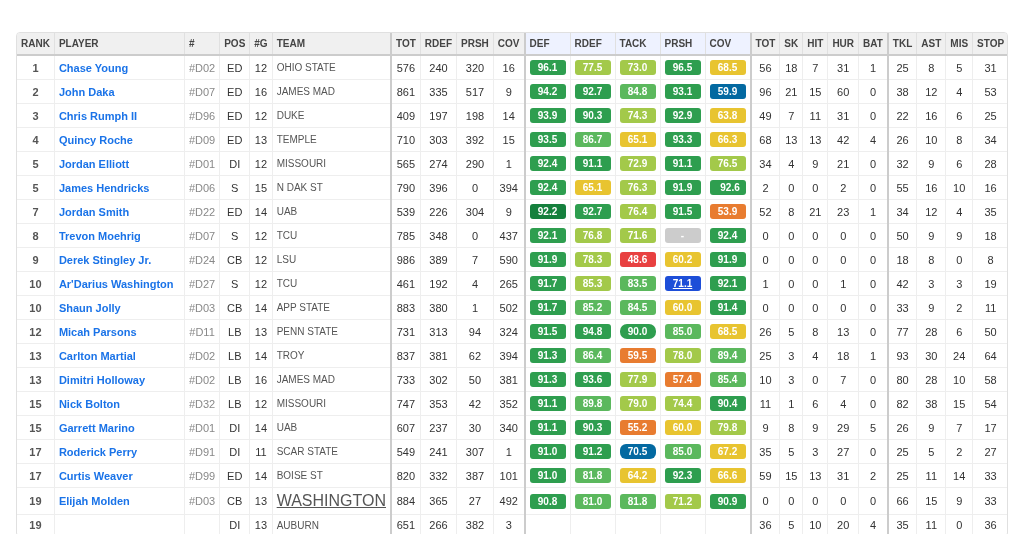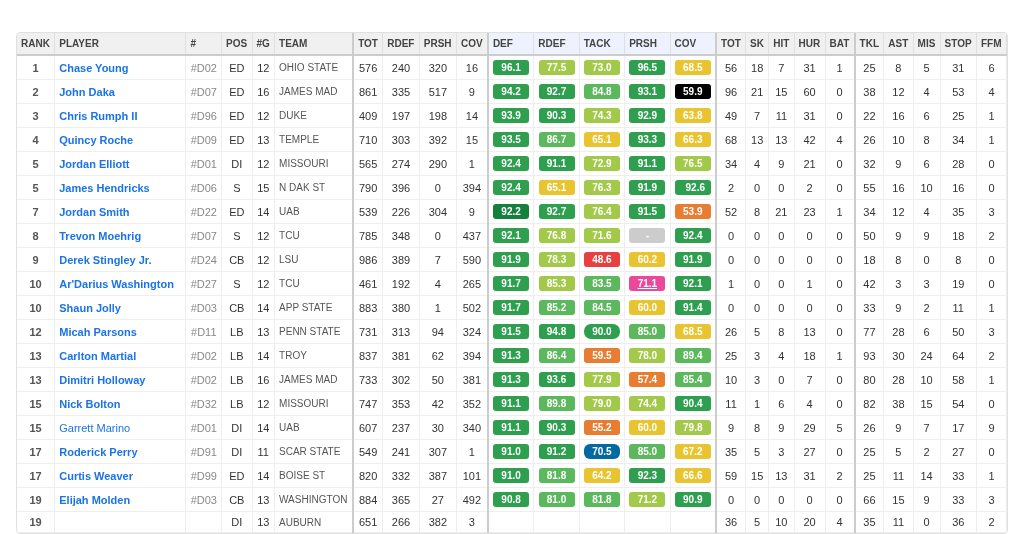--- a/index.html
+++ b/index.html
@@ -114,21 +114,21 @@
     <td class="g-col">16</td>
     <td class="team-col" style="font-size:10px;color:#555;">JAMES MAD</td>
     <td class="stat-col section-divider">861</td>
     <td class="stat-col">335</td>
     <td class="stat-col">517</td>
     <td class="stat-col">9</td>
     <td class="stat-col section-divider"><span class="grade-badge" style="background:#2e9e4f;">94.2</span></td>
     <td class="stat-col"><span class="grade-badge" style="background:#2e9e4f;">92.7</span></td>
     <td class="stat-col"><span class="grade-badge" style="background:#5bb85d;">84.8</span></td>
     <td class="stat-col"><span class="grade-badge" style="background:#2e9e4f;">93.1</span></td>
-    <td class="stat-col"><span class="grade-badge" style="background:#000000;">59.9</span></td>
+    <td class="stat-col"><span class="grade-badge" style="background:#0369a1;">59.9</span></td>
     <td class="stat-col section-divider">96</td>
     <td class="stat-col">21</td>
     <td class="stat-col">15</td>
     <td class="stat-col">60</td>
     <td class="stat-col">0</td>
     <td class="stat-col section-divider">38</td>
     <td class="stat-col">12</td>
     <td class="stat-col">4</td>
     <td class="stat-col">53</td>
     <td class="stat-col">4</td>
@@ -329,21 +329,21 @@
     <td class="pos-col">S</td>
     <td class="g-col">12</td>
     <td class="team-col" style="font-size:10px;color:#555;">TCU</td>
     <td class="stat-col section-divider">461</td>
     <td class="stat-col">192</td>
     <td class="stat-col">4</td>
     <td class="stat-col">265</td>
     <td class="stat-col section-divider"><span class="grade-badge" style="background:#2e9e4f;">91.7</span></td>
     <td class="stat-col"><span class="grade-badge" style="background:#a3c94a;">85.3</span></td>
     <td class="stat-col"><span class="grade-badge" style="background:#5bb85d;">83.5</span></td>
-    <td class="stat-col"><span class="grade-badge" style="background:#ec4899;text-decoration:underline;">71.1</span></td>
+    <td class="stat-col"><span class="grade-badge" style="background:#1d4ed8;text-decoration:underline;">71.1</span></td>
     <td class="stat-col"><span class="grade-badge" style="background:#2e9e4f;">92.1</span></td>
     <td class="stat-col section-divider">1</td>
     <td class="stat-col">0</td>
     <td class="stat-col">0</td>
     <td class="stat-col">1</td>
     <td class="stat-col">0</td>
     <td class="stat-col section-divider">42</td>
     <td class="stat-col">3</td>
     <td class="stat-col">3</td>
     <td class="stat-col">19</td>
@@ -479,21 +479,21 @@
     <td class="stat-col">4</td>
     <td class="stat-col">0</td>
     <td class="stat-col section-divider">82</td>
     <td class="stat-col">38</td>
     <td class="stat-col">15</td>
     <td class="stat-col">54</td>
     <td class="stat-col">0</td>
   </tr>
           <tr>
     <td class="rank-col">15</td>
-    <td class="player-col"><span class="player-link" style="color:#1a73e8;font-weight:400;margin-top:28px;">Garrett Marino</span></td>
+    <td class="player-col"><span class="player-link" style="color:#1a73e8;font-weight:700;margin-top:28px;">Garrett Marino</span></td>
     <td class="num-col"><span style="color:#888;">#D01</span></td>
     <td class="pos-col">DI</td>
     <td class="g-col">14</td>
     <td class="team-col" style="font-size:10px;color:#555;">UAB</td>
     <td class="stat-col section-divider">607</td>
     <td class="stat-col">237</td>
     <td class="stat-col">30</td>
     <td class="stat-col">340</td>
     <td class="stat-col section-divider"><span class="grade-badge" style="background:#2e9e4f;">91.1</span></td>
     <td class="stat-col"><span class="grade-badge" style="background:#2e9e4f;">90.3</span></td>
@@ -564,21 +564,21 @@
     <td class="stat-col">14</td>
     <td class="stat-col">33</td>
     <td class="stat-col">1</td>
   </tr>
           <tr>
     <td class="rank-col">19</td>
     <td class="player-col"><span class="player-link" style="color:#1a73e8;font-weight:600;">Elijah Molden</span></td>
     <td class="num-col"><span style="color:#888;">#D03</span></td>
     <td class="pos-col">CB</td>
     <td class="g-col">13</td>
-    <td class="team-col" style="font-size:10px;color:#555;">WASHINGTON</td>
+    <td class="team-col" style="font-size:16px;color:#555;text-decoration:underline;">WASHINGTON</td>
     <td class="stat-col section-divider">884</td>
     <td class="stat-col">365</td>
     <td class="stat-col">27</td>
     <td class="stat-col">492</td>
     <td class="stat-col section-divider"><span class="grade-badge" style="background:#2e9e4f;">90.8</span></td>
     <td class="stat-col"><span class="grade-badge" style="background:#5bb85d;">81.0</span></td>
     <td class="stat-col"><span class="grade-badge" style="background:#5bb85d;">81.8</span></td>
     <td class="stat-col"><span class="grade-badge" style="background:#a3c94a;">71.2</span></td>
     <td class="stat-col"><span class="grade-badge" style="background:#2e9e4f;">90.9</span></td>
     <td class="stat-col section-divider">0</td>

